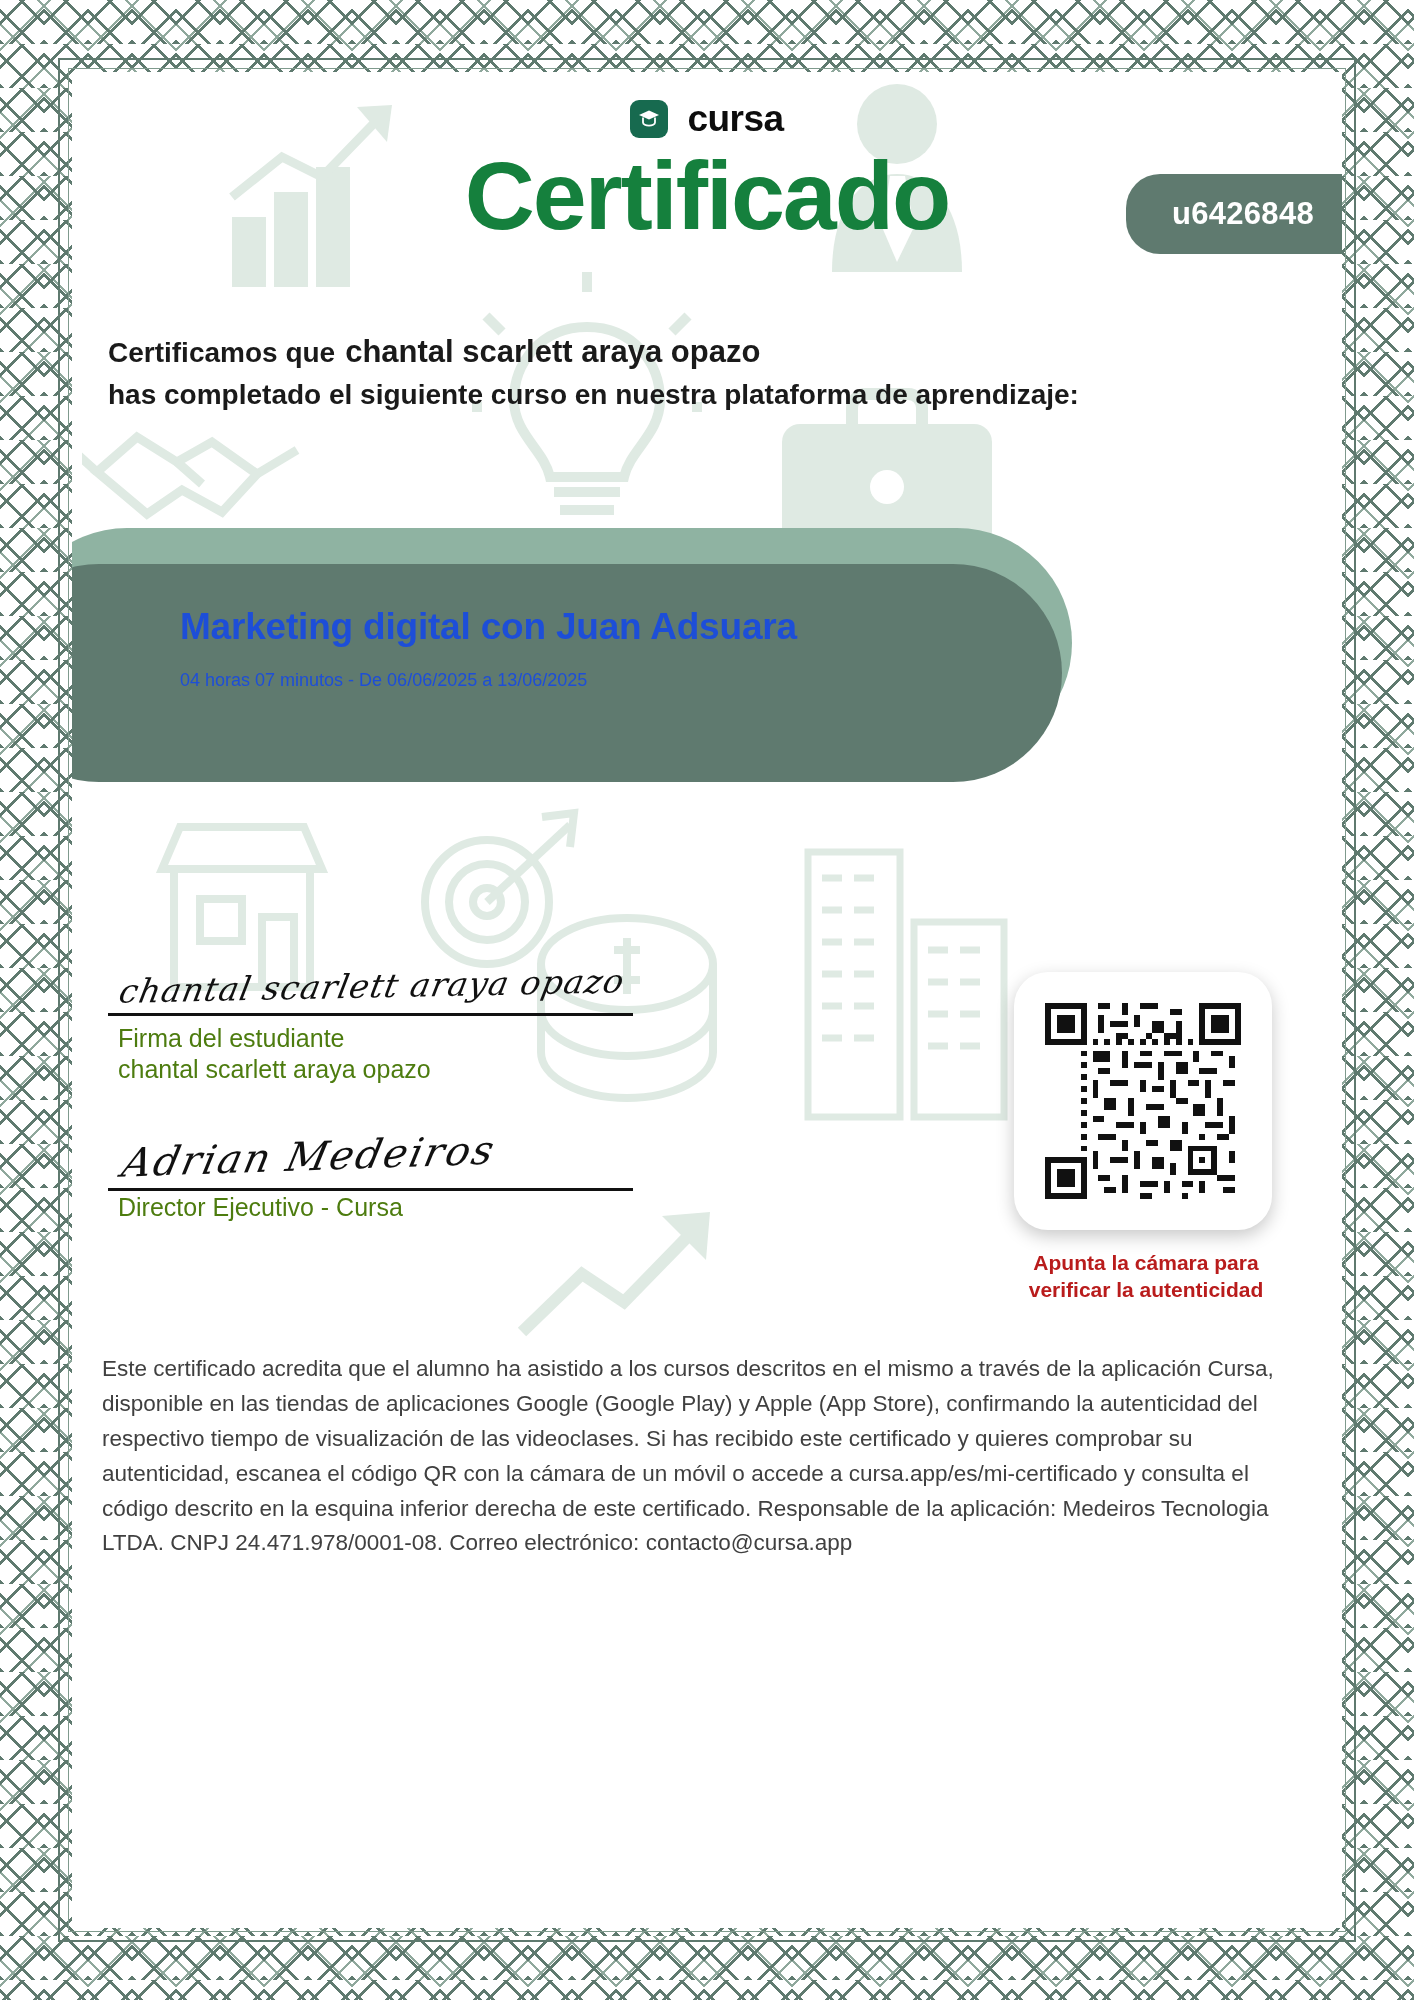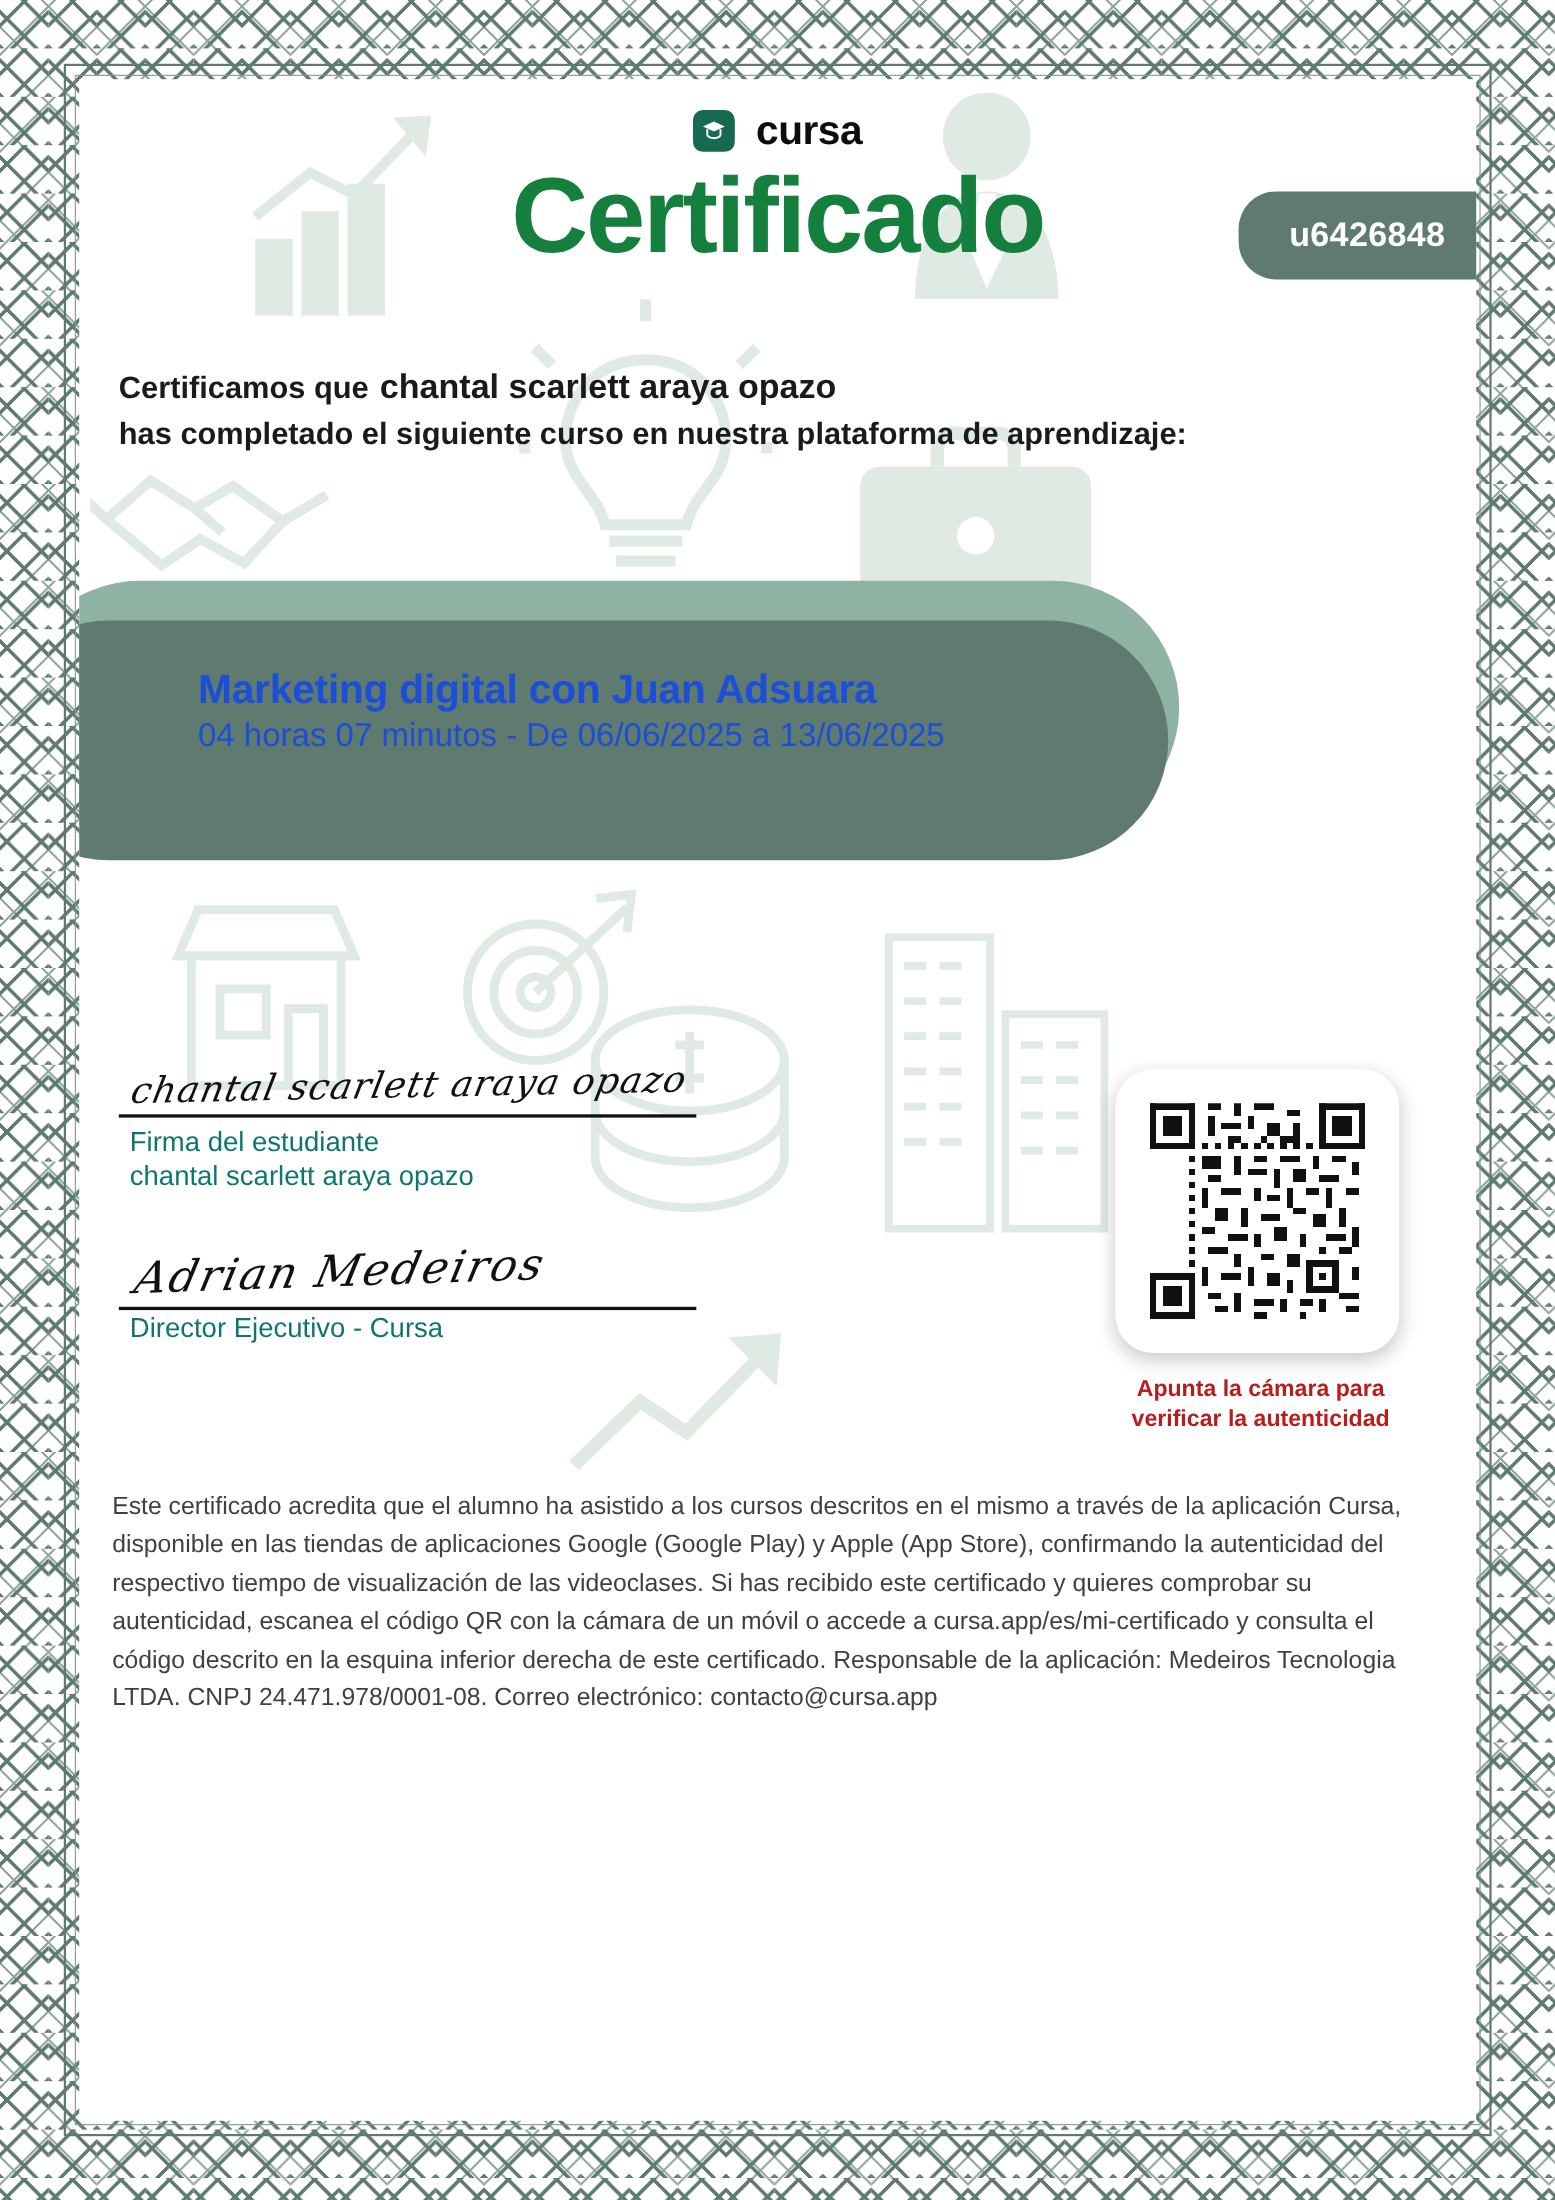--- a/index.html
+++ b/index.html
@@ -204,23 +204,23 @@
     left: 190px;
     top: 78px;
     color: #1d4ed8;
   }
   .course-name {
     font-size: 37px;
     font-weight: 700;
     letter-spacing: -0.2px;
   }
   .course-meta {
-    font-size: 30px;
+    font-size: 18px;
     font-weight: 500;
-    margin-top: 4px;
+    margin-top: 22px;
   }
 
   
   .sig-block {
     position: absolute;
     left: 36px;
     top: 900px;
     width: 560px;
   }
   .sig-script {
@@ -247,21 +247,21 @@
   }
   .sig-rule {
     width: 525px;
     height: 3px;
     background: #111;
     margin-top: 2px;
   }
   .sig-label {
     font-size: 25px;
     margin-top: 8px;
-    color: #0f766e;
+    color: #4d7c0f;
   }
   .sig-label.sub {
     margin-top: 2px;
   }
   .sig-block-2 {
     position: absolute;
     left: 36px;
     top: 1068px;
     width: 560px;
   }

